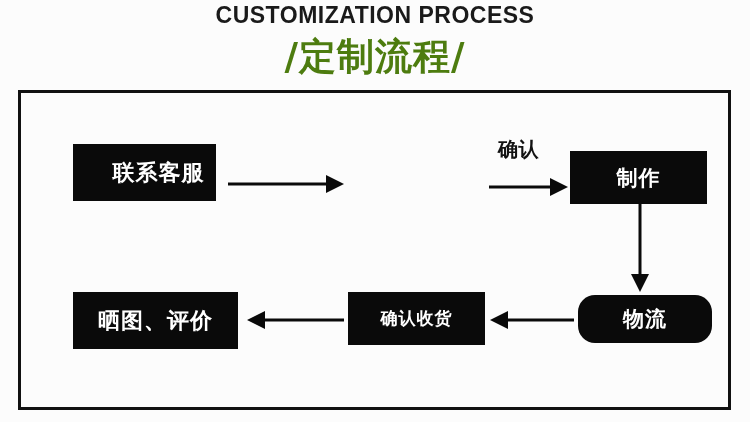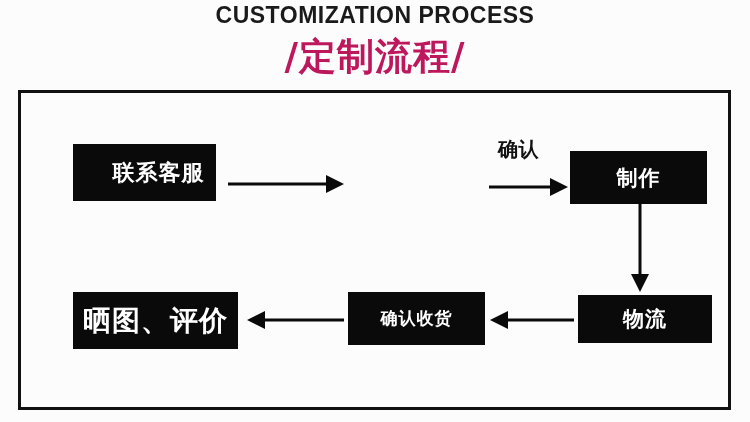--- a/index.html
+++ b/index.html
@@ -35,21 +35,21 @@
   .title-cn {
     position: absolute;
     left: 0;
     top: 32px;
     width: 750px;
     text-align: center;
     font-family: "DejaVu Sans", "Liberation Sans", sans-serif;
     font-size: 37px;
     font-weight: 700;
     letter-spacing: 1px;
-    color: #be185d;
+    color: #4d7c0f;
     white-space: nowrap;
   }
 
   
   .frame {
     position: absolute;
     left: 18px;
     top: 90px;
     width: 713px;
     height: 320px;
@@ -68,23 +68,23 @@
     justify-content: center;
     font-family: "DejaVu Sans", "Liberation Sans", sans-serif;
     font-weight: 700;
     letter-spacing: 1px;
     white-space: nowrap;
     box-sizing: border-box;
   }
   .node-1 { left: 73px;  top: 144px; width: 143px; height: 57px; font-size: 22px; padding-left: 28px; }
   .node-2 { left: 348px; top: 124px; width: 131px; height: 95px; font-size: 22px; }
   .node-3 { left: 570px; top: 145px; width: 137px; height: 53px; font-size: 21px; margin-top: 6px; }
-  .node-4 { left: 578px; top: 295px; width: 134px; height: 48px; font-size: 21px; }
+  .node-4 { left: 578px; top: 295px; width: 134px; height: 48px; font-size: 21px; border-radius: 17px; }
   .node-5 { left: 348px; top: 292px; width: 137px; height: 53px; font-size: 17px; }
-  .node-6 { left: 73px;  top: 292px; width: 165px; height: 57px; font-size: 28px; }
+  .node-6 { left: 73px;  top: 292px; width: 165px; height: 57px; font-size: 22px; }
 
   
   .arrow-svg {
     position: absolute;
     overflow: visible;
   }
   .arrow-line {
     stroke: #0a0a0a;
     stroke-width: 3;
     fill: none;

